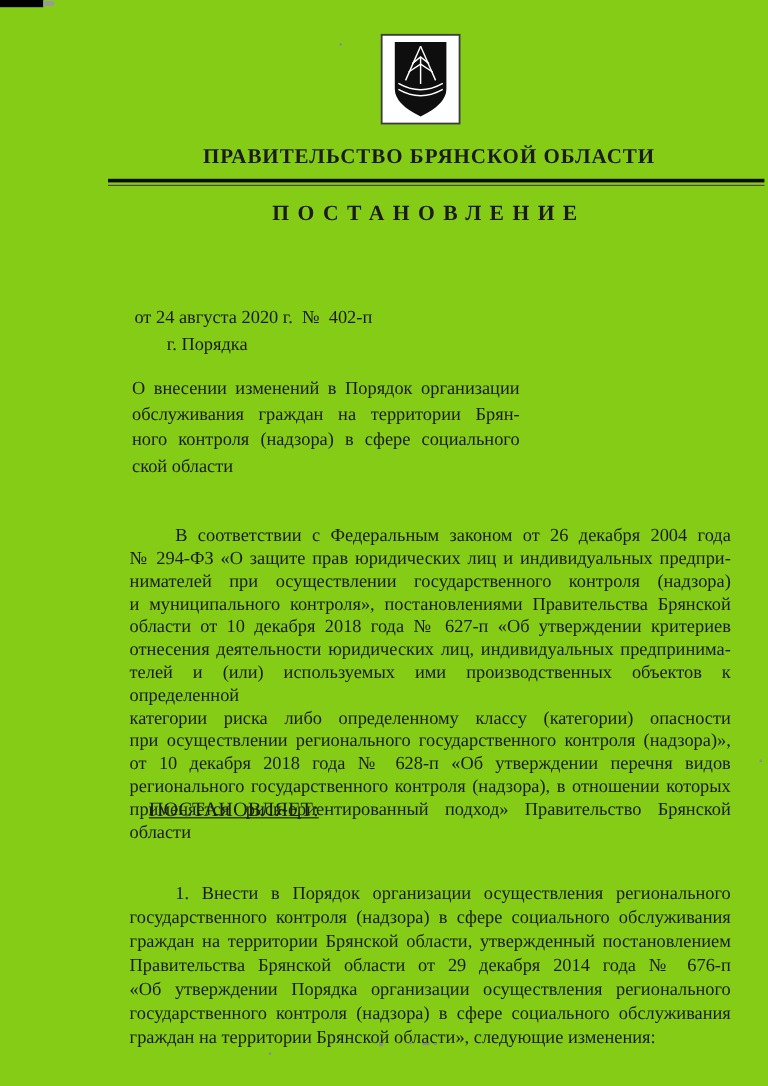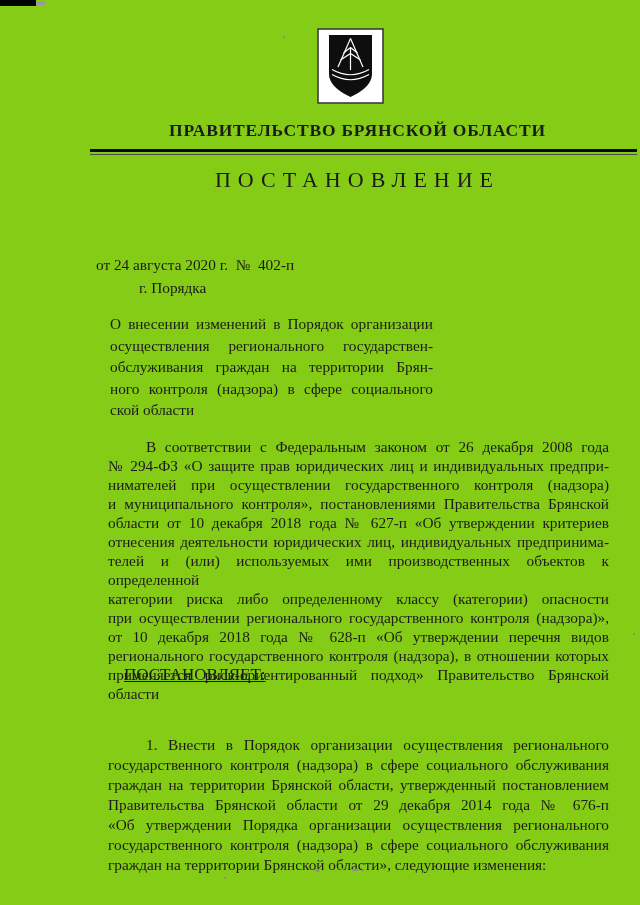--- a/index.html
+++ b/index.html
@@ -32,25 +32,25 @@
     font-size: 17.5px; letter-spacing: 0.8px;
   }
   .header-rule {
     position: absolute; left: 90px; top: 149px; width: 547px;
     height: 2px;
     border-top: 3px solid #0a0a0a;
     border-bottom: 1px solid #4a4a4a;
   }
   .doc-type {
     position: absolute; left: 75px; top: 167px; width: 565px;
-    text-align: center; font-weight: normal;
-    font-size: 22px; letter-spacing: 7px;
+    text-align: center; font-weight: bold;
+    font-size: 18px; letter-spacing: 7px;
   }
   .date-line {
-    position: absolute; left: 96px; top: 256px;
+    position: absolute; left: 112px; top: 256px;
     font-size: 15.3px;
   }
   .city-line {
     position: absolute; left: 139px; top: 279px;
     font-size: 15.3px;
   }
   .title-block {
     position: absolute; left: 110px; top: 313px; width: 323px;
     font-size: 15.3px; line-height: 21.5px;
   }
@@ -96,28 +96,27 @@
   <div class="header-rule"></div>
 
   <div class="doc-type">ПОСТАНОВЛЕНИЕ</div>
 
   <div class="date-line">от 24 августа 2020 г. &nbsp;№&nbsp; 402-п</div>
 
   <div class="city-line">г. Порядка</div>
 
   <div class="title-block">
       <div class="jline">О внесении изменений в Порядок организации</div>
-      <div class="jline">осуществления регионального государствен-</div>
       <div class="jline">обслуживания граждан на территории Брян-</div>
       <div class="jline">ного контроля (надзора) в сфере социального</div>
       <div class="jline">ской области</div>
     </div>
 
   <div class="preamble-block indent-first">
-      <div class="jline">В соответствии с Федеральным законом от 26 декабря 2008 года</div>
+      <div class="jline">В соответствии с Федеральным законом от 26 декабря 2004 года</div>
       <div class="jline">№ 294-ФЗ «О защите прав юридических лиц и индивидуальных предпри-</div>
       <div class="jline">нимателей при осуществлении государственного контроля (надзора)</div>
       <div class="jline">и муниципального контроля», постановлениями Правительства Брянской</div>
       <div class="jline">области от 10 декабря 2018 года № 627-п «Об утверждении критериев</div>
       <div class="jline">отнесения деятельности юридических лиц, индивидуальных предпринима-</div>
       <div class="jline">телей и (или) используемых ими производственных объектов к определенной</div>
       <div class="jline">категории риска либо определенному классу (категории) опасности</div>
       <div class="jline">при осуществлении регионального государственного контроля (надзора)»,</div>
       <div class="jline">от 10 декабря 2018 года № 628-п «Об утверждении перечня видов</div>
       <div class="jline">регионального государственного контроля (надзора), в отношении которых</div>

